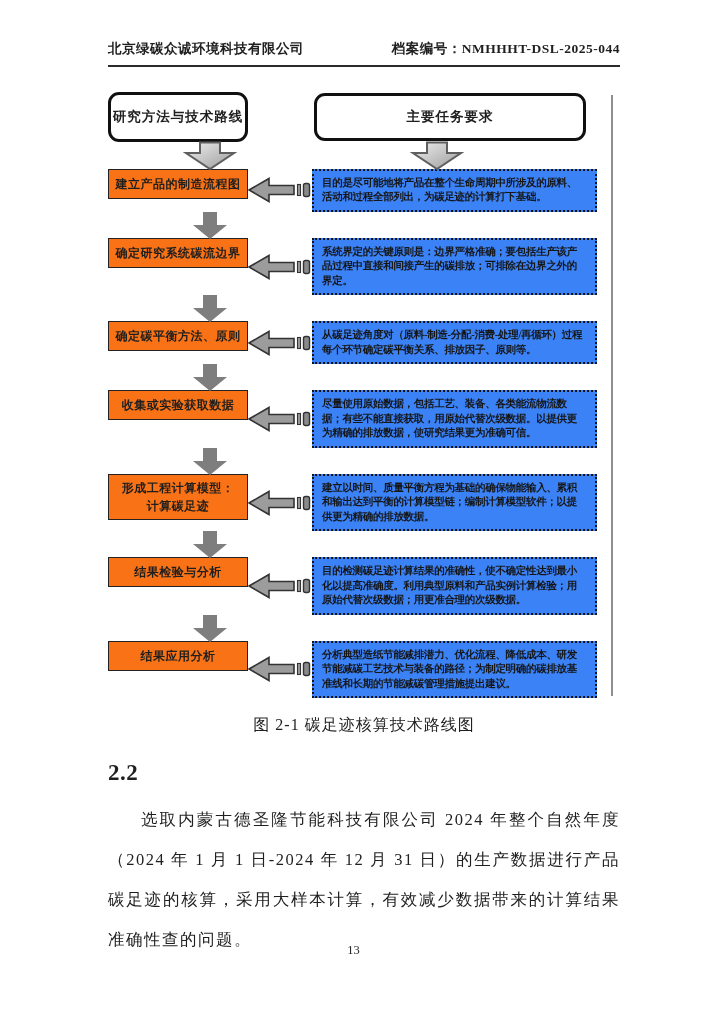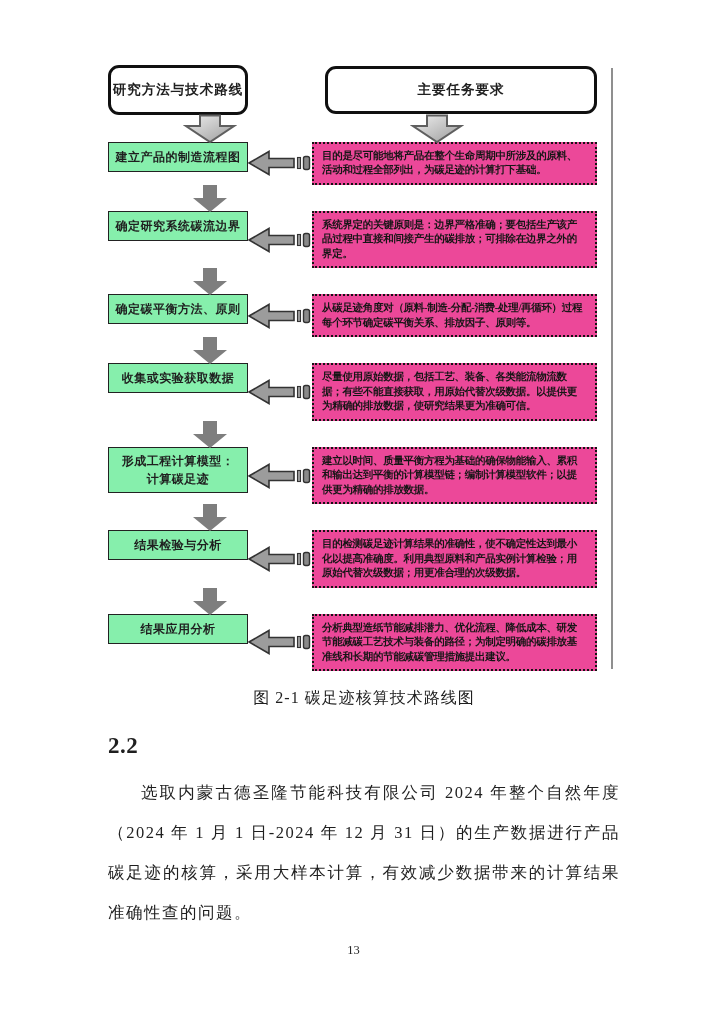--- a/index.html
+++ b/index.html
@@ -15,44 +15,44 @@
     display:flex; justify-content:space-between; align-items:flex-end;
     border-bottom:2px solid #2b2b2b; padding-bottom:7px;
     font-size:13.5px; font-weight:600; letter-spacing:0.5px;
   }
   
   .chart { position:relative; margin-top:25px; width:505px; }
   .chart-vline { position:absolute; top:3px; right:0; bottom:2px; width:2px; background:#8f8f8f; }
   .row, .row-conn { display:flex; }
   .col-left  { width:140px; flex-shrink:0; display:flex; align-items:flex-start; }
   .col-mid   { width:64px;  flex-shrink:0; display:flex; align-items:center; justify-content:center; }
-  .col-right { flex:1; padding-right:16px; display:flex; align-items:center;justify-content:flex-end; }
+  .col-right { flex:1; padding-right:16px; display:flex; align-items:center; }
   .hbox {
     border:3px solid #101010; border-radius:11px; background:#fff;
     font-weight:bold; font-size:13.5px; text-align:center;
     display:flex; align-items:center; justify-content:center;
     box-sizing:border-box; letter-spacing:1px;
   }
   .hbox-left  { width:140px; height:50px; }
   .hbox-right { width:272px; height:48px; margin-left:2px; }
   .row-conn { height:27px; }
   .row-conn .col-left, .row-conn .col-right { justify-content:center; align-items:center; display:flex; }
   .vconn { height:26px; display:flex; }
   .vconn .col-left { justify-content:center; }
   .arrow-shift-r { transform:translateX(32px); }
   .arrow-shift-l { transform:translateX(-18px); }
   .sbox {
-    background:#86efac; border:1.6px solid #222; box-sizing:border-box;
+    background:#f97316; border:1.6px solid #222; box-sizing:border-box;
     width:100%; min-height:30px; padding:3px 4px;
     font-weight:bold; font-size:12px; letter-spacing:0.5px;
     display:flex; align-items:center; justify-content:center; text-align:center;
     white-space:pre-line; line-height:1.5;
   }
   .tbox {
-    border:2px dotted #141414; background:#ec4899; box-sizing:border-box; width:100%;
+    border:2px dotted #141414; background:#3b82f6; box-sizing:border-box; width:100%;
     font-size:10.5px; font-weight:600; line-height:1.38; letter-spacing:-0.3px;
     padding:5px 8px; color:#161616; min-height:34px;
     display:flex; align-items:center;
   }
   .svg-block { display:block; }
   
   .caption { text-align:center; font-size:16px; margin-top:17px; letter-spacing:1px; }
   .section-heading { margin-top:24px; font-weight:bold; font-size:23px; display:flex; align-items:baseline; }
   .section-number { letter-spacing:0.5px; }
   .section-title  { margin-left:15px; letter-spacing:4px; }
@@ -80,20 +80,24 @@
     <g id="striped-left-arrow">
       <polygon points="1,15 21,3.5 21,10.5 46,10.5 46,19.5 21,19.5 21,26.5" fill="#9c9c9c" stroke="#333" stroke-width="1.6"></polygon>
       <rect x="49.5" y="9.5" width="3" height="11" fill="#9c9c9c" stroke="#333" stroke-width="1.1"></rect>
       <rect x="55.5" y="8.5" width="6" height="13" rx="2" fill="#8a8a8a" stroke="#333" stroke-width="1.4"></rect>
     </g>
   </defs>
 </svg>
 
 <div class="page">
 
+  <div class="doc-header">
+    <span>北京绿碳众诚环境科技有限公司</span>
+    <span>档案编号：NMHHHT-DSL-2025-044</span>
+  </div>
 
   <div class="chart">
     <div class="chart-vline"></div>
 
     <div class="row">
       <div class="col-left">
         <div class="hbox hbox-left">研究方法与技术路线</div>
       </div>
       <div class="col-mid"></div>
       <div class="col-right">

